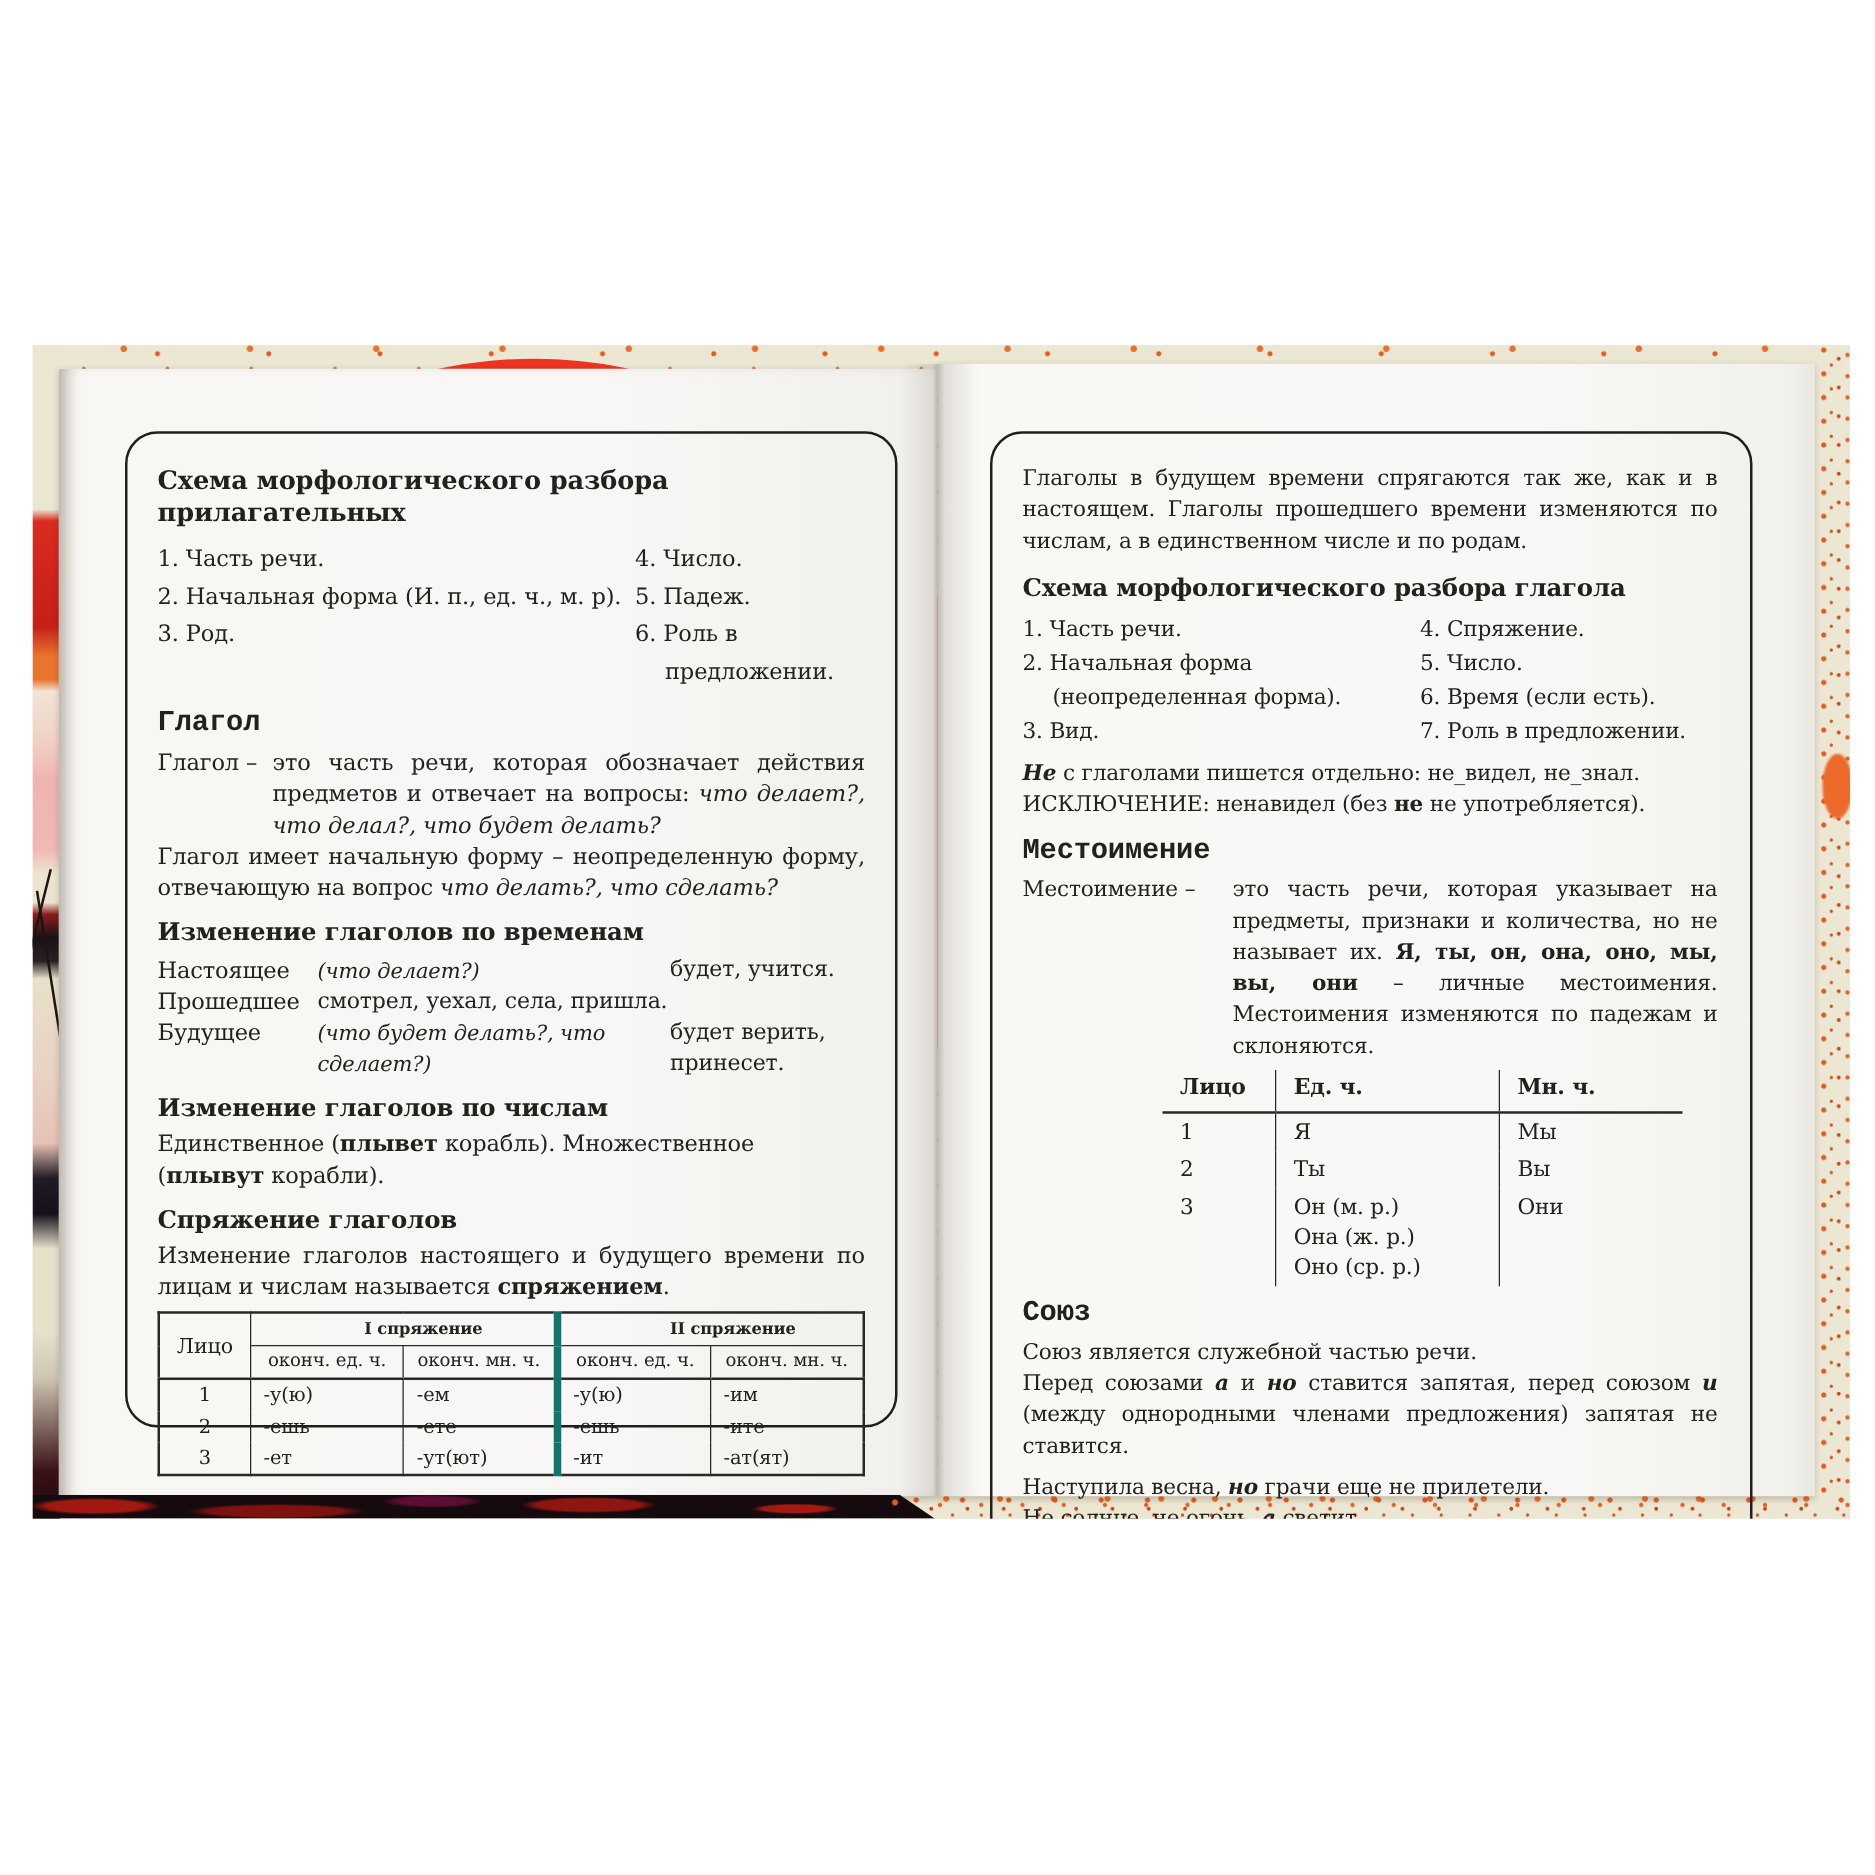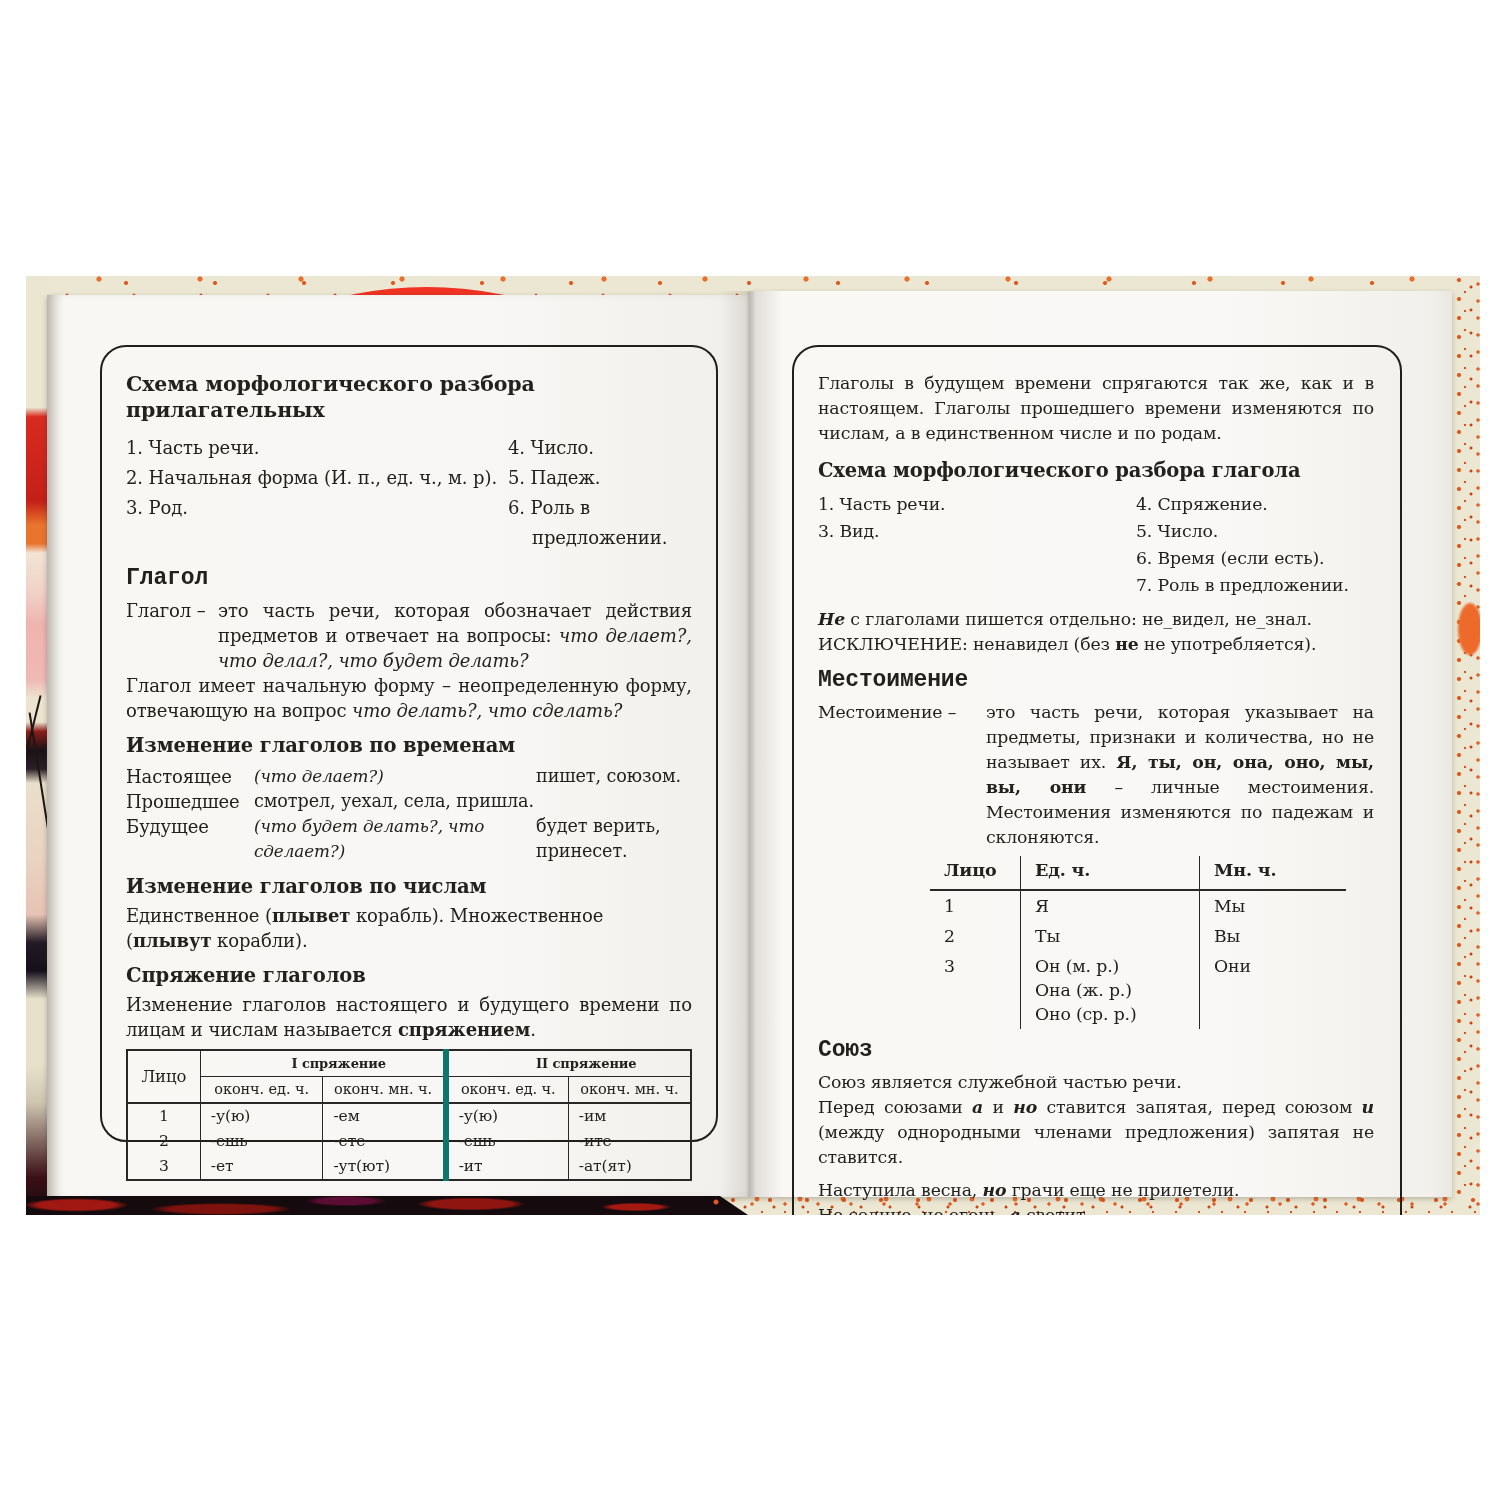--- a/index.html
+++ b/index.html
@@ -169,21 +169,21 @@
       <span class="lead lead-verb">Глагол –</span>
       <div class="hbody"><span>это часть речи, которая обозначает действия предметов и отвечает на вопросы: </span><span class="rs-i">что делает?, что делал?, что будет делать?</span></div>
     </div>
     <p class="just"><span>Глагол имеет начальную форму – неопределенную форму, отвечающую на вопрос </span><span class="rs-i">что делать?, что сделать?</span></p>
 
     <h3 class="h-sub mt10">Изменение глаголов по временам</h3>
     <div class="mt6">
       <div class="tense-row">
         <span class="t-label">Настоящее</span>
         <span class="t-q">(что делает?)</span>
-        <span class="t-ex">пишет, союзом.</span>
+        <span class="t-ex">будет, учится.</span>
       </div>
       <div class="tense-row">
         <span class="t-label">Прошедшее</span>
         <span class="t-ex">смотрел, уехал, села, пришла.</span>
       </div>
       <div class="tense-row">
         <span class="t-label">Будущее</span>
         <span class="t-q">(что будет делать?, что сделает?)</span>
         <span class="t-ex">будет верить, принесет.</span>
       </div>
@@ -241,20 +241,21 @@
 
   </div>
 
   <div class="box box-right">
     <p class="just">Глаголы в будущем времени спрягаются так же, как и в настоящем. Глаголы прошедшего времени изменяются по числам, а в единственном числе и по родам.</p>
 
     <h3 class="h-sub mt12">Схема морфологического разбора глагола</h3>
     <div class="two-col mt8">
       <div class="colA" style="width:318px;">
         <div class="li">1. Часть речи.</div>
+        <div class="li">2. Начальная форма (неопределенная форма).</div>
         <div class="li">3. Вид.</div>
       </div>
       <div class="colB">
         <div class="li">4. Спряжение.</div>
         <div class="li">5. Число.</div>
         <div class="li">6. Время (если есть).</div>
         <div class="li">7. Роль в предложении.</div>
       </div>
     </div>
 

